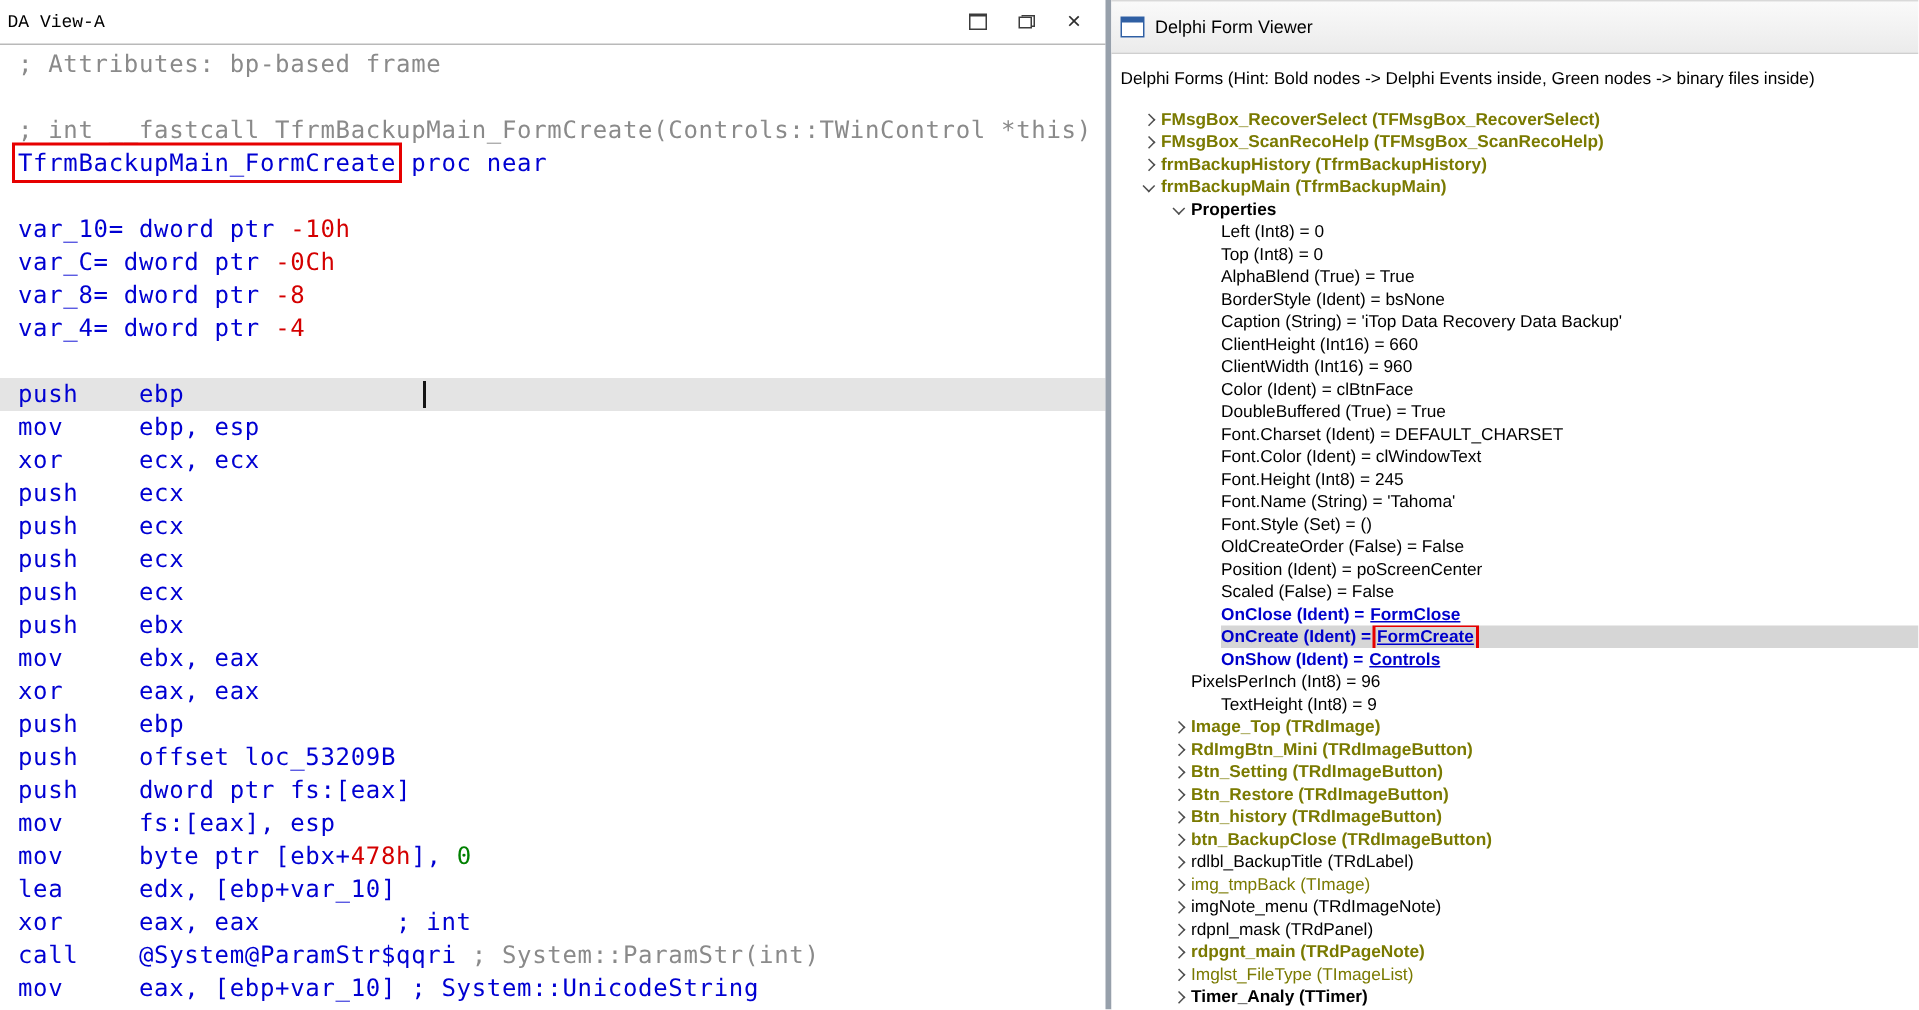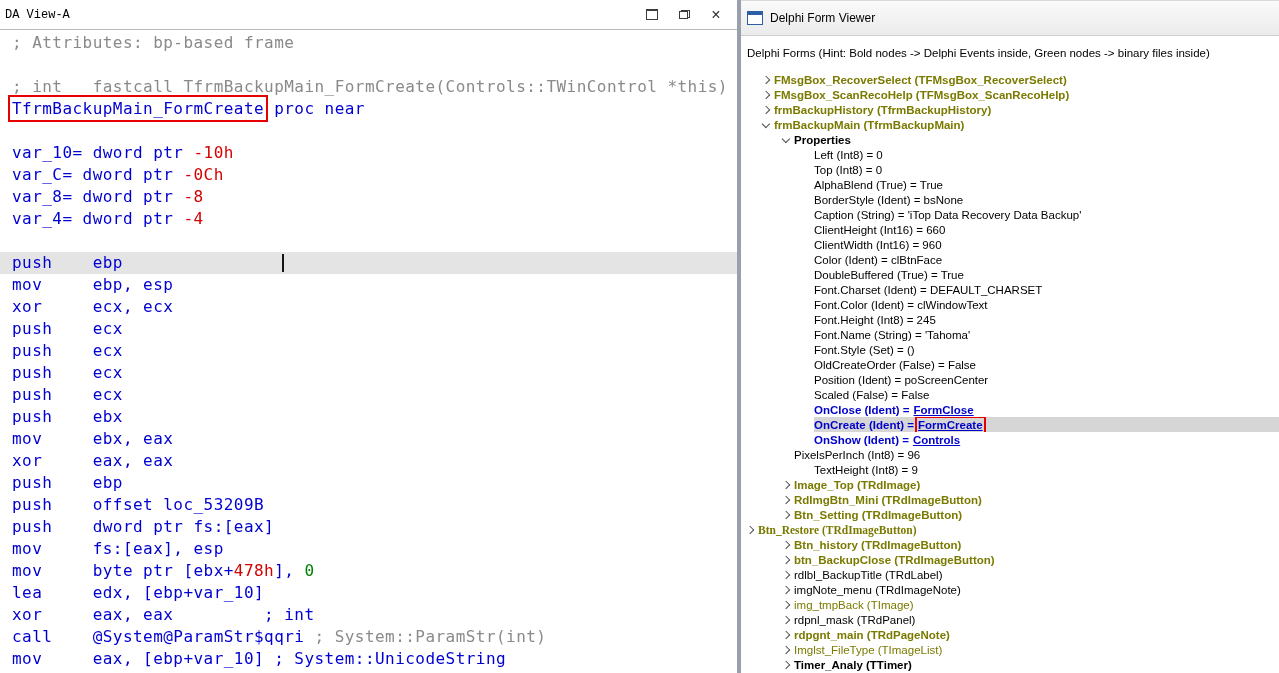--- a/index.html
+++ b/index.html
@@ -297,21 +297,21 @@
           </span>
         </div>
         <div class="tree-row" style="padding-left: 36px;">
           <span class="chev-box">
             <i class="chev collapsed"></i>
           </span>
           <span class="tree-content">
             <span class="ts-gb">Btn_Setting (TRdImageButton)</span>
           </span>
         </div>
-        <div class="tree-row" style=" font-family: Liberation Serif, serif;">
+        <div class="tree-row" style="padding-left: 36px;">
           <span class="chev-box">
             <i class="chev collapsed"></i>
           </span>
           <span class="tree-content">
             <span class="ts-gb">Btn_Restore (TRdImageButton)</span>
           </span>
         </div>
         <div class="tree-row" style="padding-left: 36px;">
           <span class="chev-box">
             <i class="chev collapsed"></i>
@@ -334,29 +334,29 @@
           </span>
           <span class="tree-content">
             <span class="ts-k">rdlbl_BackupTitle (TRdLabel)</span>
           </span>
         </div>
         <div class="tree-row" style="padding-left: 36px;">
           <span class="chev-box">
             <i class="chev collapsed"></i>
           </span>
           <span class="tree-content">
+            <span class="ts-gn">img_tmpBack (TImage)</span>
+          </span>
+        </div>
+        <div class="tree-row" style="padding-left: 36px;">
+          <span class="chev-box">
+            <i class="chev collapsed"></i>
+          </span>
+          <span class="tree-content">
             <span class="ts-k">imgNote_menu (TRdImageNote)</span>
-          </span>
-        </div>
-        <div class="tree-row" style="padding-left: 36px;">
-          <span class="chev-box">
-            <i class="chev collapsed"></i>
-          </span>
-          <span class="tree-content">
-            <span class="ts-gn">img_tmpBack (TImage)</span>
           </span>
         </div>
         <div class="tree-row" style="padding-left: 36px;">
           <span class="chev-box">
             <i class="chev collapsed"></i>
           </span>
           <span class="tree-content">
             <span class="ts-k">rdpnl_mask (TRdPanel)</span>
           </span>
         </div>

